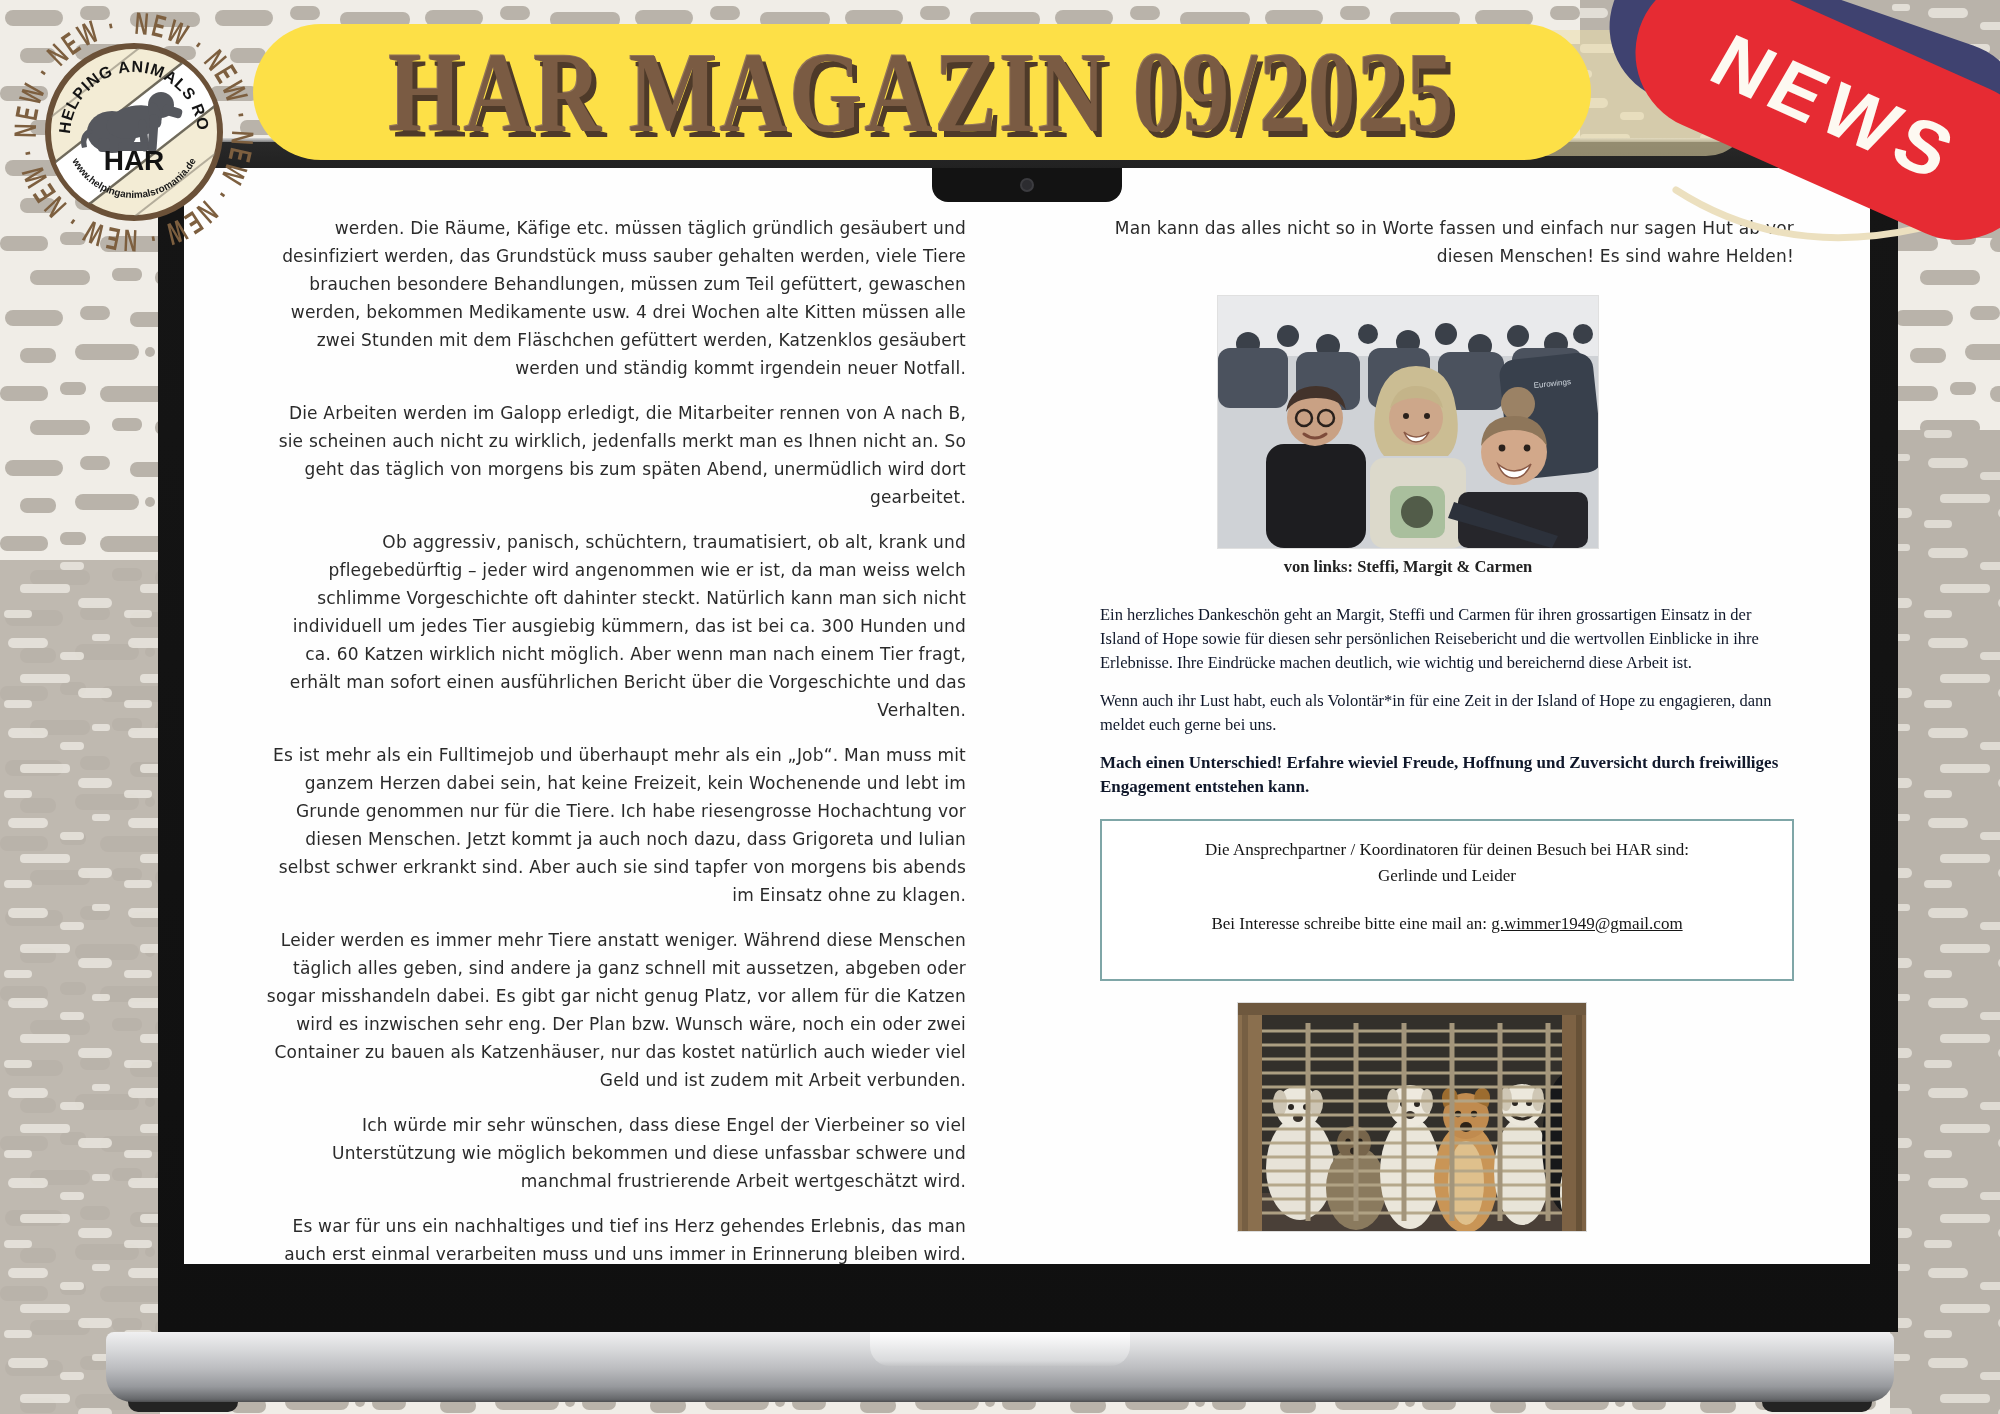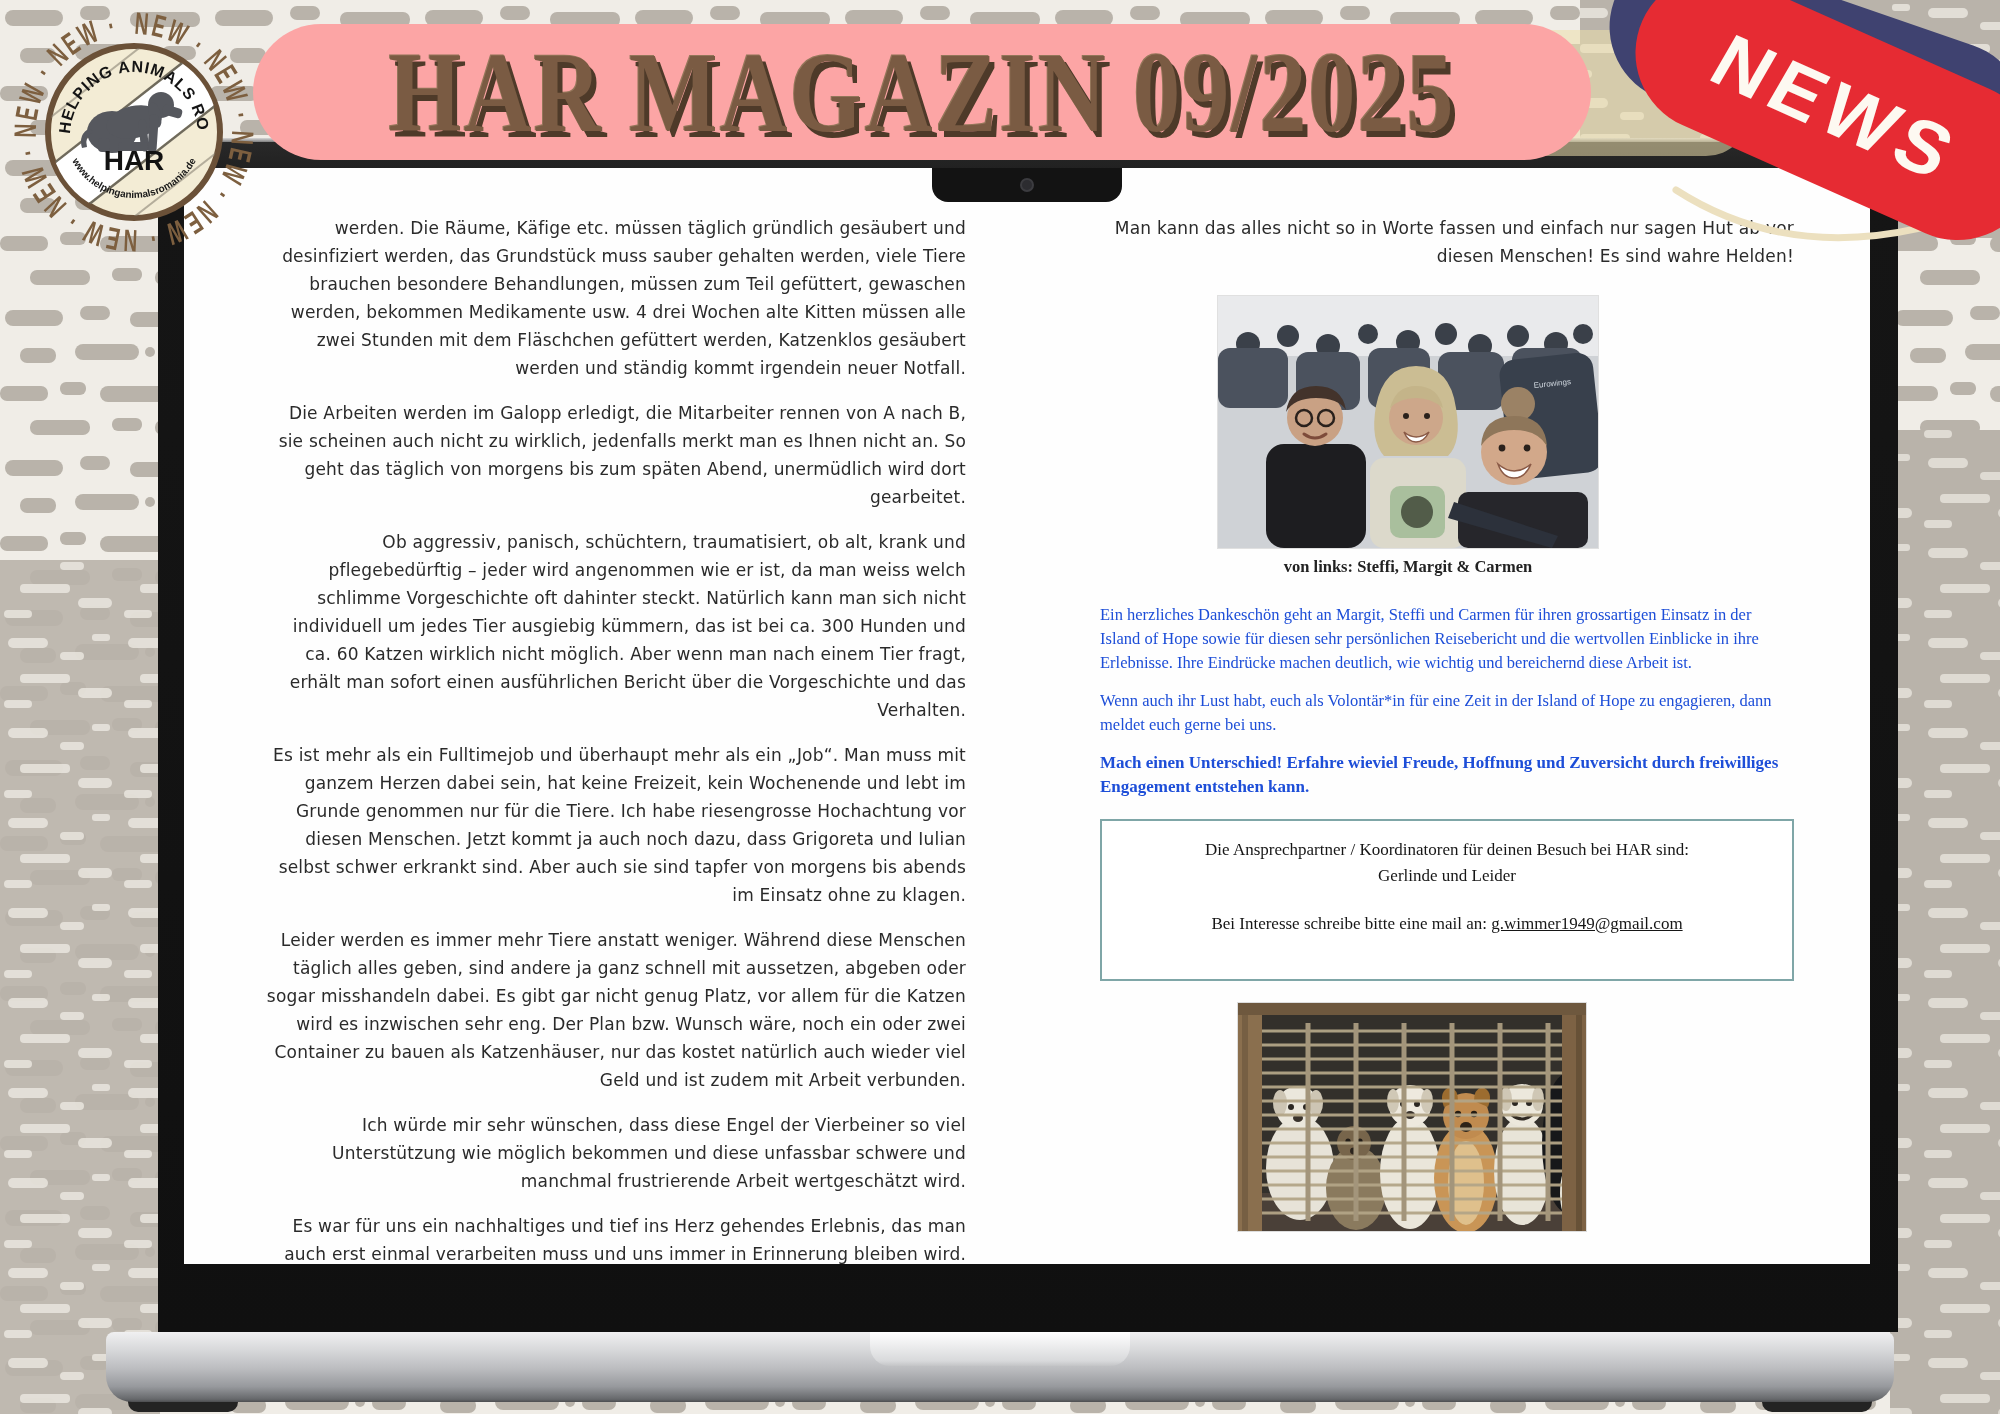--- a/index.html
+++ b/index.html
@@ -23,21 +23,21 @@
     background:linear-gradient(180deg,#f0f0f1 0%,#d5d6d8 28%,#bcbdc0 52%,#97999d 78%,#66686b 96%,#4c4d50 100%);
     border-radius:8px 8px 26px 26px;}
   .base-notch{position:absolute;left:764px;top:0;width:260px;height:34px;
     background:linear-gradient(180deg,#ffffff,#d8d9db 85%,#c3c4c6);border-radius:0 0 20px 20px;}
   .foot{position:absolute;top:1398px;width:110px;height:14px;background:#232323;
     border-radius:0 0 10px 10px;z-index:9;}
   
   .banner-ext{position:absolute;left:1500px;top:30px;width:250px;height:126px;border-radius:44px;
     background:rgba(236,222,171,.55);z-index:19;}
   .banner{position:absolute;left:253px;top:24px;width:1338px;height:136px;border-radius:70px;
-    background:#fca5a5;z-index:20;display:flex;align-items:center;justify-content:center;}
+    background:#fde047;z-index:20;display:flex;align-items:center;justify-content:center;}
   .banner h1{margin:0;font-family:"Liberation Serif",serif;font-weight:bold;font-size:94px;
     letter-spacing:2px;color:#7a5b43;transform:scaleY(1.22);white-space:nowrap;
     text-shadow:5px 5px 0 #4e3a29,-1px -1px 0 #94765a;}
   
   .news-wrap{position:absolute;left:1596px;top:-30px;width:440px;height:300px;z-index:30;}
   .news-navy{position:absolute;left:6px;top:26px;width:430px;height:152px;border-radius:76px;
     background:#3f4270;transform:rotate(19deg);}
   .news-red{position:absolute;left:28px;top:58px;width:424px;height:158px;border-radius:79px;
     background:#e62b33;transform:rotate(24deg);display:flex;align-items:center;justify-content:center;}
   .news-red span{font-family:"Liberation Sans",sans-serif;font-weight:bold;font-size:76px;
@@ -45,21 +45,21 @@
   .news-curve{position:absolute;left:60px;top:150px;}
   
   .logo{position:absolute;left:14px;top:12px;z-index:31;}
   
   .col{position:absolute;top:46px;color:#262626;}
   .col-left{left:80px;width:702px;}
   .col-right{left:916px;width:694px;}
   .hand{font-family:cursive,"DejaVu Sans",sans-serif;font-size:17px;line-height:28px;
     letter-spacing:.2px;color:#2a2a2a;margin:0 0 17px 0;text-align:right;}
   .col-right .hand{margin-bottom:26px;}
-  .serif{font-family:"Liberation Serif",serif;font-size:16.5px;line-height:24px;color:#1d4ed8;margin:0 0 14px 0;}
+  .serif{font-family:"Liberation Serif",serif;font-size:16.5px;line-height:24px;color:#0f172a;margin:0 0 14px 0;}
   .serif.bold{font-weight:bold;font-size:17px;margin-top:10px;}
   figure{margin:0;}
   .photo-cabin{margin-left:118px;width:380px;}
   .photo-cabin svg{display:block;box-shadow:0 0 0 1px #e0e0e0;}
   .caption{font-family:"Liberation Serif",serif;font-weight:600;font-size:16.5px;color:#222;
     text-align:center;width:380px;margin:9px 0 26px 118px;}
   .contact-box{border:2px solid #7fa6a7;background:#fff;margin-top:20px;padding:16px 14px 42px 14px;
     text-align:center;font-family:"Liberation Serif",serif;font-size:17px;line-height:26px;color:#161616;}
   .contact-box .mail-line{margin-top:22px;}
   .contact-box a{color:#161616;text-decoration:underline;}

